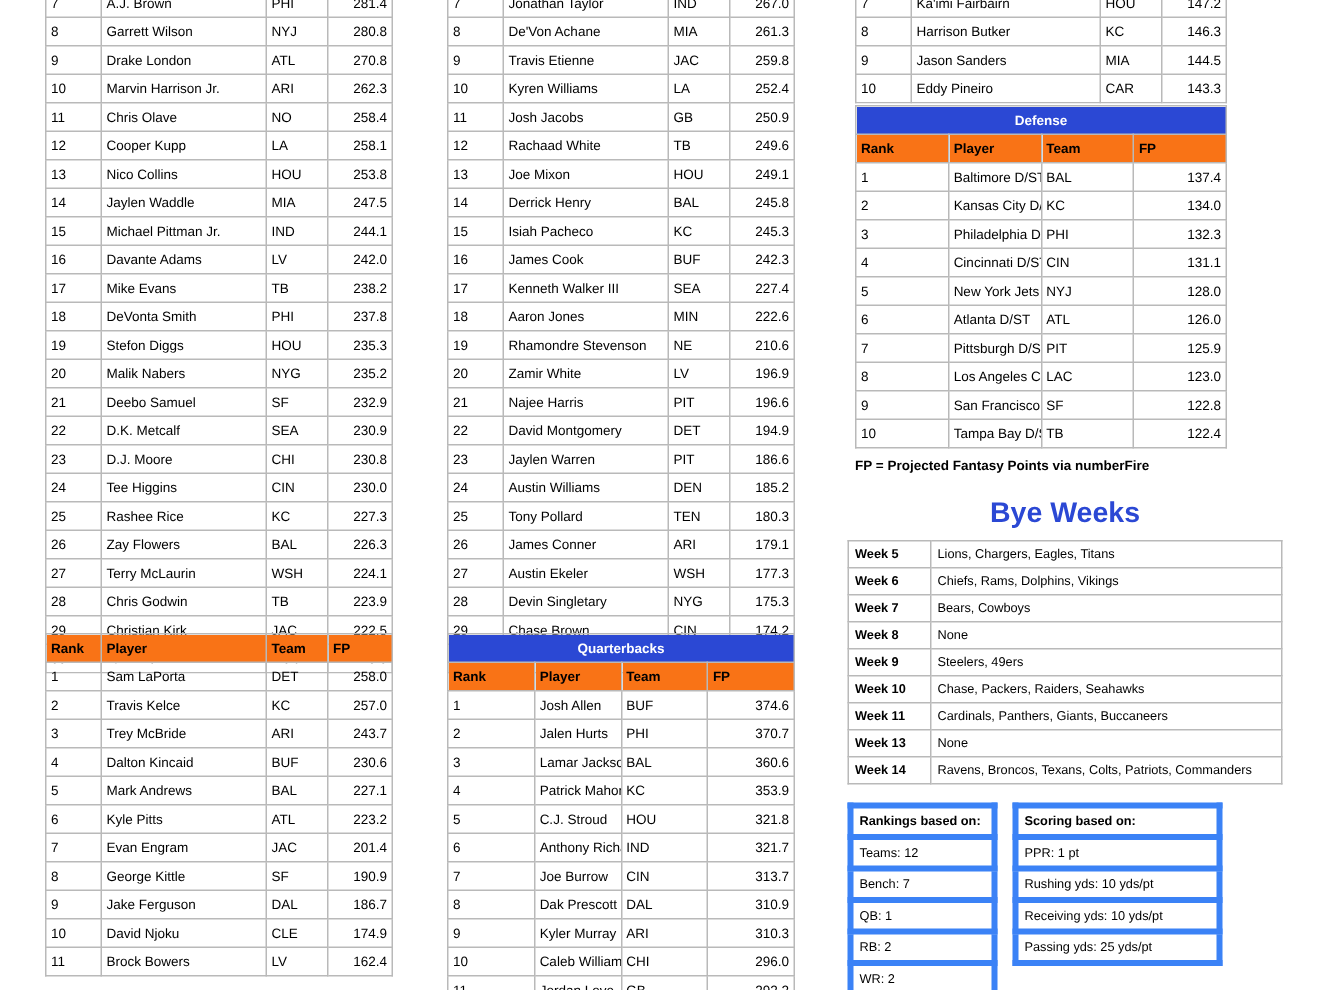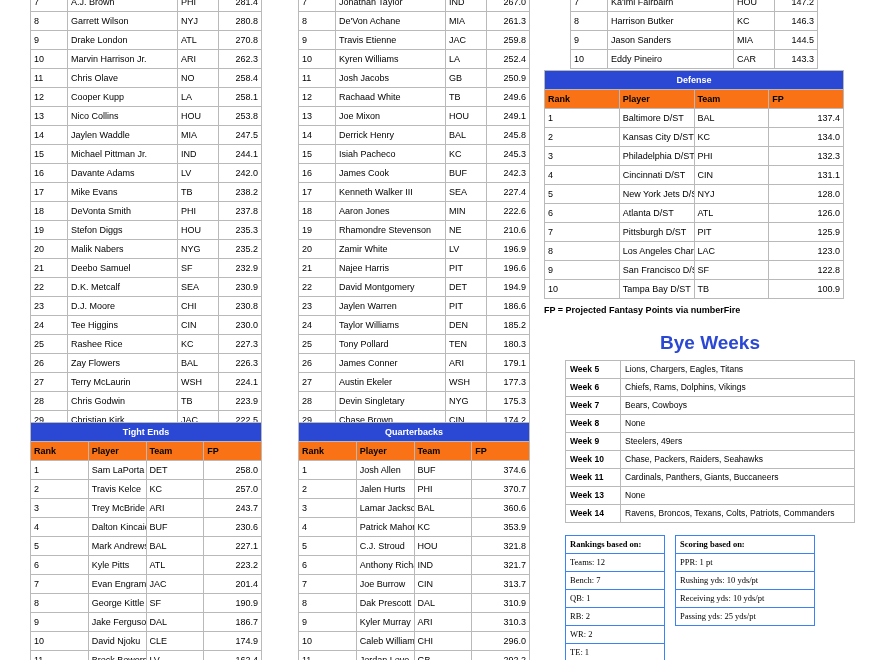--- a/index.html
+++ b/index.html
@@ -62,28 +62,27 @@
     font-size:8.5px;
     line-height:11px;
     height:15px;
     padding:1px 4px;
     white-space:nowrap;
     overflow:hidden;
   }
   table.bye td.wk{width:46px;font-weight:bold;}
   table.small{border-collapse:collapse;width:100%;table-layout:fixed;}
   table.small td{
-    border:1px solid #3b82f6;
+    border:4px solid #3b82f6;
     font-size:8.5px;
     line-height:11px;
     height:15px;
     padding:1px 4px;
     white-space:nowrap;
     overflow:hidden;
-    font-family:Liberation Serif, serif;
   }
   table.small td.hd{font-weight:bold;}
   .clip-top{overflow:hidden;}
 </style>
 </head>
 <body>
 
 <div class="panel clip-top" style="left:30px; top:-8px; width:232px;">
   <table class="tbl">
     <tbody>
@@ -335,21 +334,21 @@
           <td class="fp">194.9</td>
         </tr>
         <tr>
           <td class="rank">23</td>
           <td class="player">Jaylen Warren</td>
           <td class="team">PIT</td>
           <td class="fp">186.6</td>
         </tr>
         <tr>
           <td class="rank">24</td>
-          <td class="player">Taylor Williams</td>
+          <td class="player">Austin Williams</td>
           <td class="team">DEN</td>
           <td class="fp">185.2</td>
         </tr>
         <tr>
           <td class="rank">25</td>
           <td class="player">Tony Pollard</td>
           <td class="team">TEN</td>
           <td class="fp">180.3</td>
         </tr>
         <tr>
@@ -410,21 +409,21 @@
         <tr>
           <td class="rank">10</td>
           <td class="player">Eddy Pineiro</td>
           <td class="team">CAR</td>
           <td class="fp">143.3</td>
         </tr>
       </tbody>
   </table>
 </div>
 
-<div class="panel" style="left:544px; top:70px; width:300px;">
+<div class="panel" style="left:570px; top:70px; width:248px;">
   <table class="tbl">
     <thead>
       <tr>
           <th class="hdr-title" colspan="4">Defense</th>
         </tr>
       <tr class="cols">
         <th class="rank">Rank</th>
         <th class="player">Player</th>
         <th class="team">Team</th>
         <th class="fp">FP</th>
@@ -482,33 +481,30 @@
         <tr>
           <td class="rank">9</td>
           <td class="player">San Francisco D/ST</td>
           <td class="team">SF</td>
           <td class="fp">122.8</td>
         </tr>
         <tr>
           <td class="rank">10</td>
           <td class="player">Tampa Bay D/ST</td>
           <td class="team">TB</td>
-          <td class="fp">100.9</td>
+          <td class="fp">122.4</td>
         </tr>
       </tbody>
   </table>
   <div class="fp-note">FP = Projected Fantasy Points via numberFire</div>
 </div>
 
 <div class="panel" style="left:30px; top:422px; width:232px;">
   <table class="tbl">
     <thead>
-      <tr>
-          <th class="hdr-title" colspan="4">Tight Ends</th>
-        </tr>
       <tr class="cols">
         <th class="rank">Rank</th>
         <th class="player">Player</th>
         <th class="team">Team</th>
         <th class="fp">FP</th>
       </tr>
     </thead>
     <tbody>
         <tr>
           <td class="rank">1</td>

